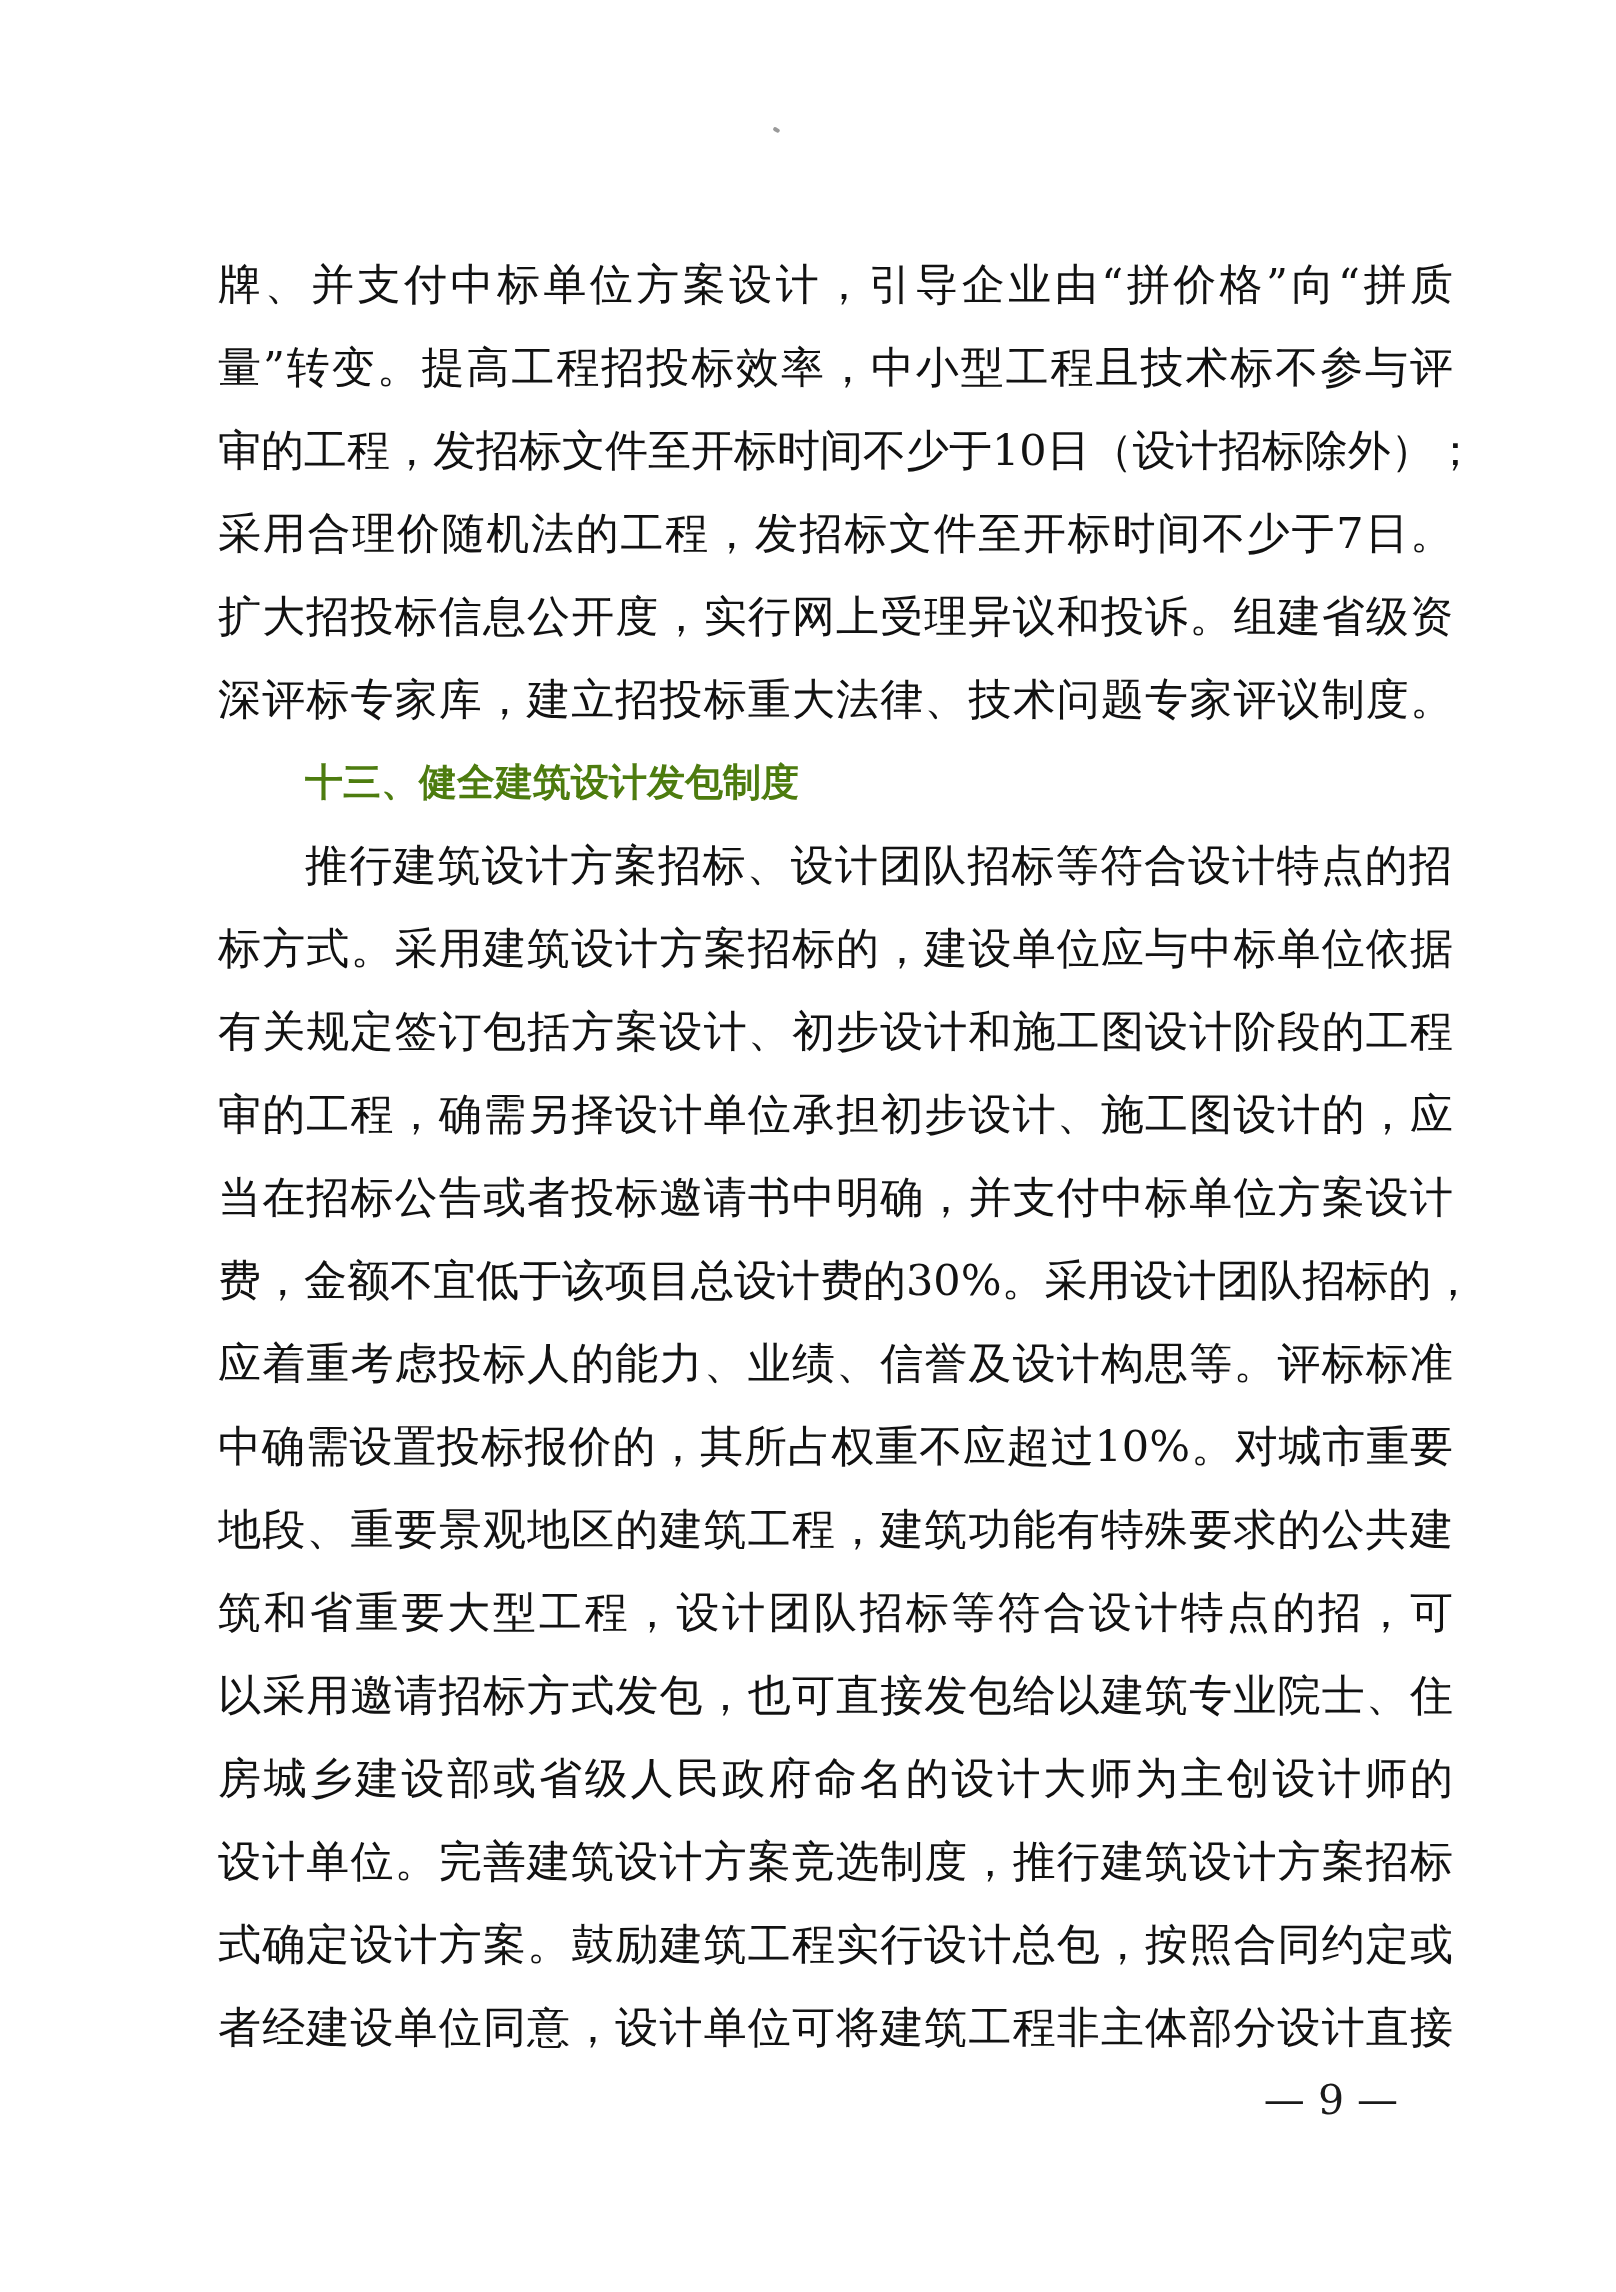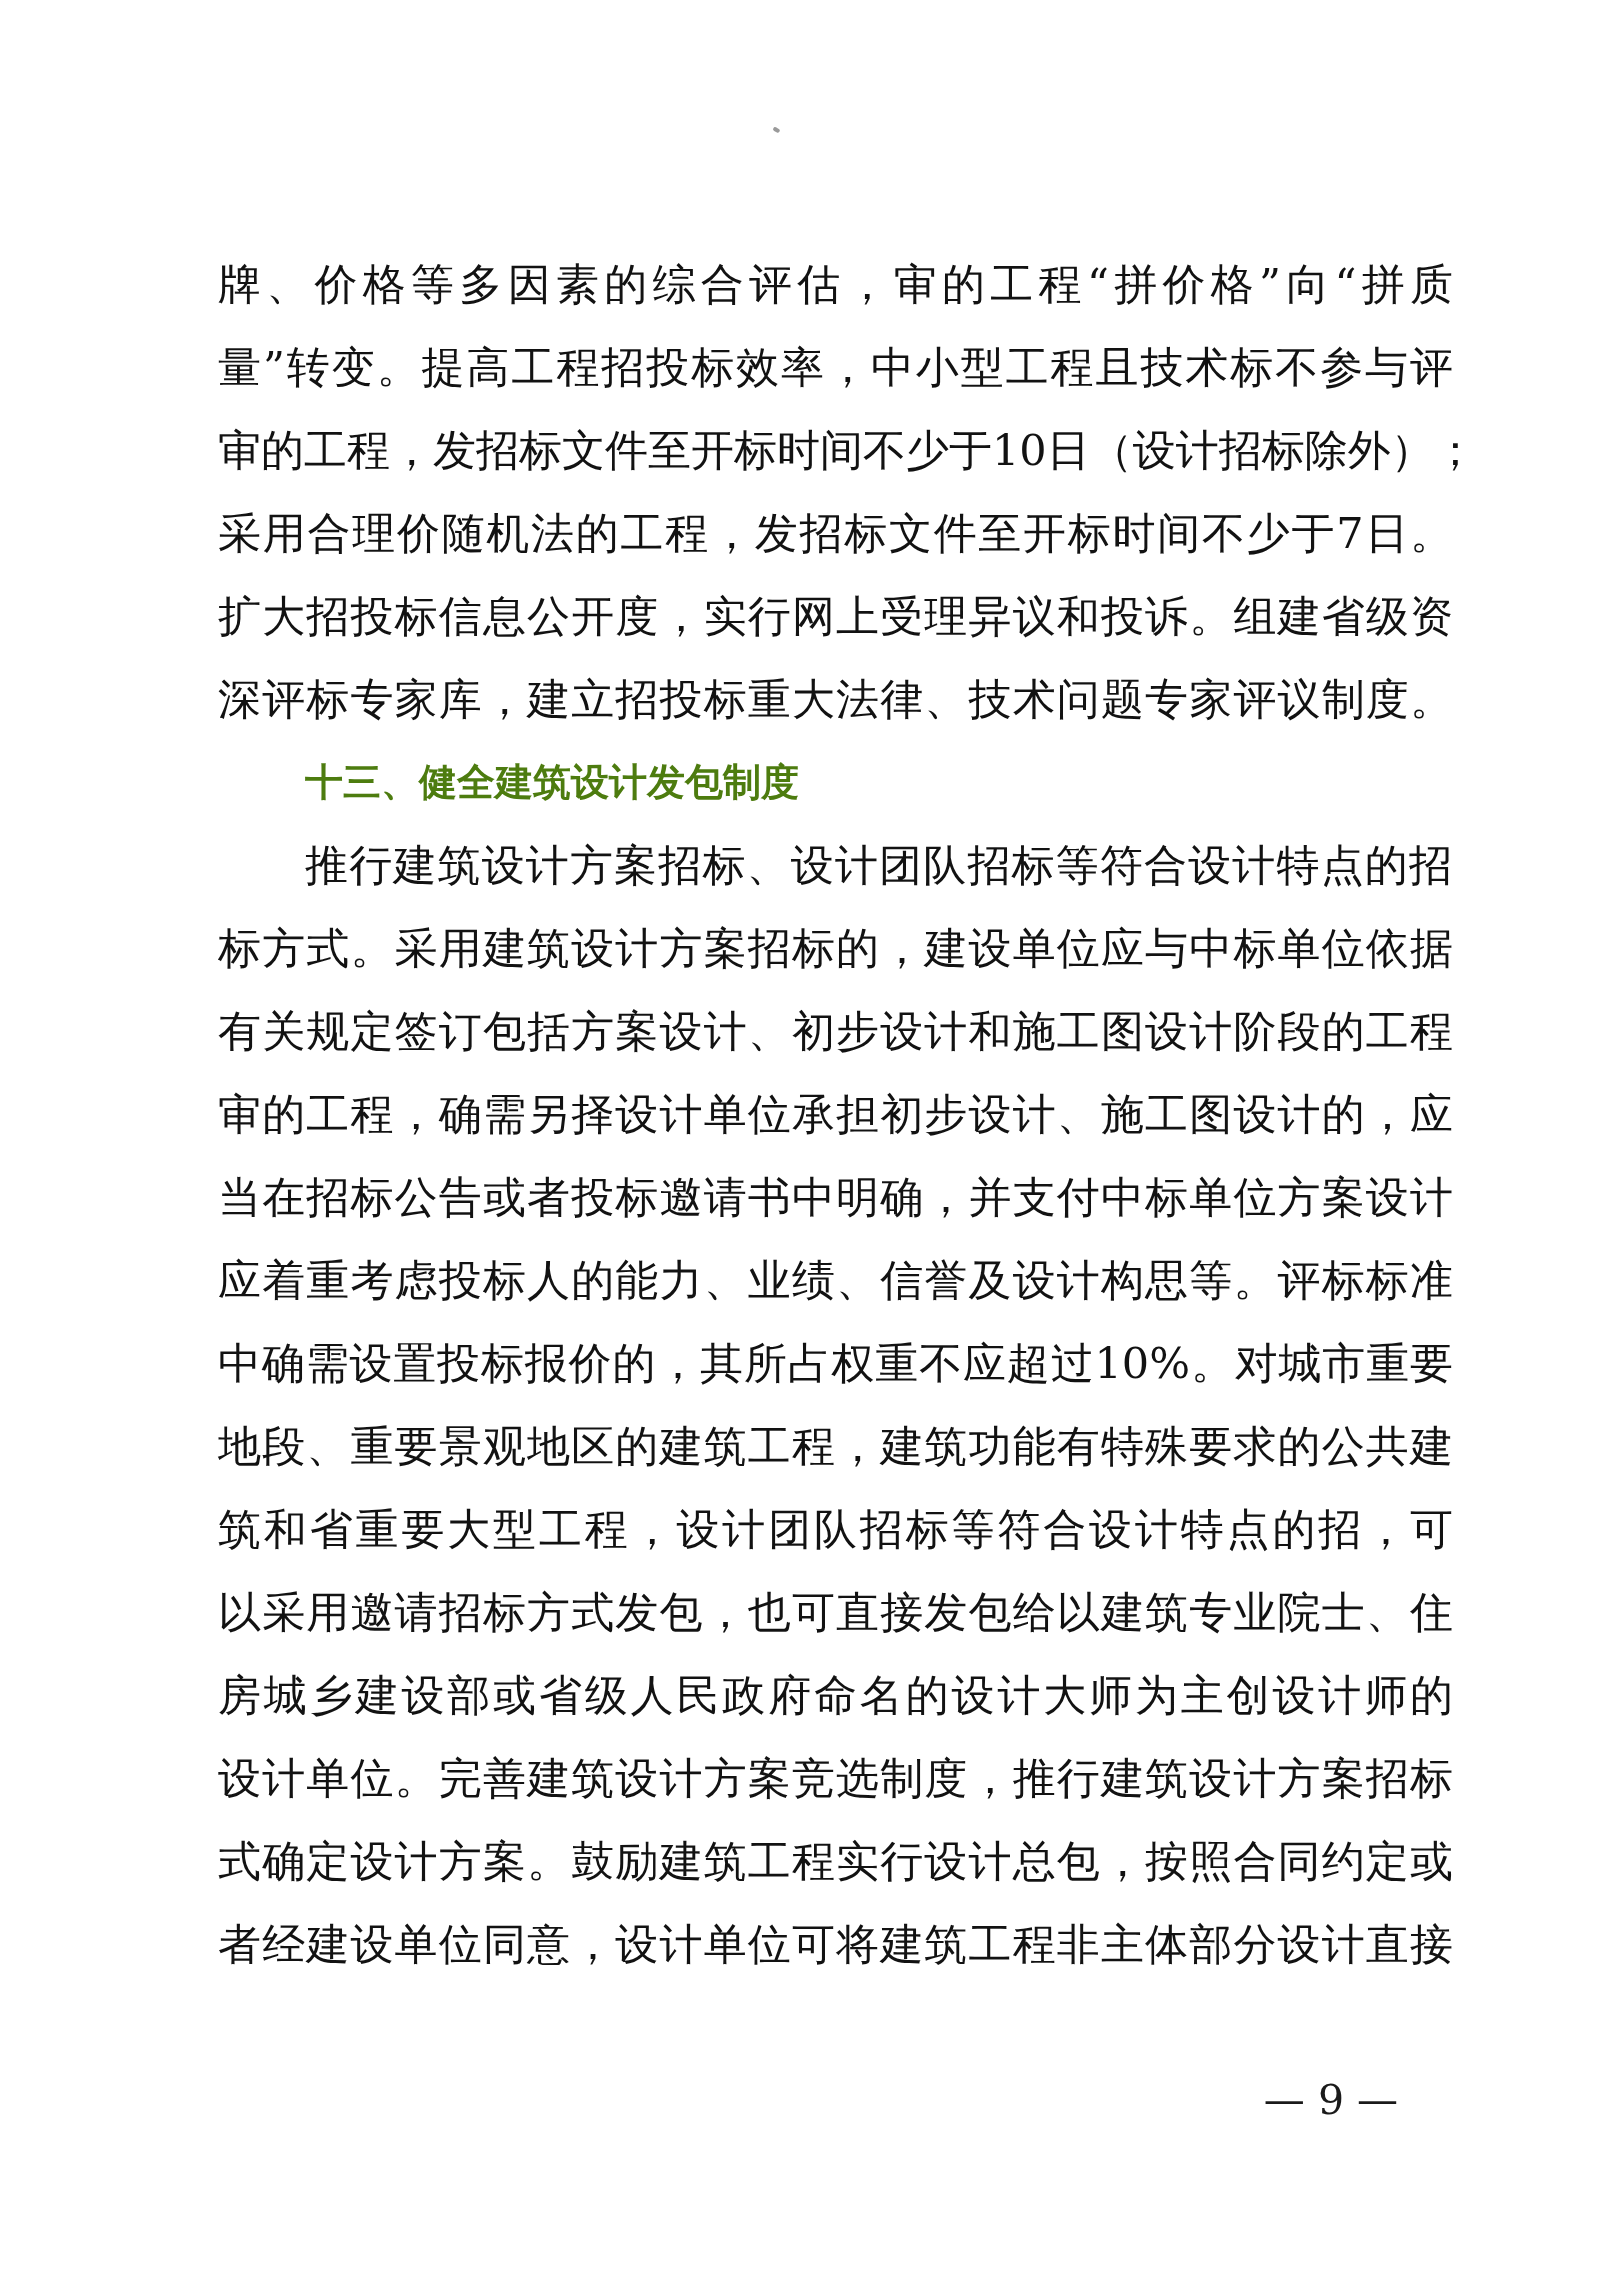--- a/index.html
+++ b/index.html
@@ -66,34 +66,35 @@
     transform: rotate(28deg);
   }
 </style>
 </head>
 <body>
 
 <div class="page">
   <div class="speck"></div>
 
   <div class="text-block">
-    <div class="tline">牌、价格等多因素的综合评估，审的工程“拼价格”向“拼质</div>
+    <div class="tline">牌、并支付中标单位方案设计，引导企业由“拼价格”向“拼质</div>
     <div class="tline">量”转变。提高工程招投标效率，中小型工程且技术标不参与评</div>
     <div class="tline">审的工程，发招标文件至开标时间不少于10日（设计招标除外）；</div>
     <div class="tline">采用合理价随机法的工程，发招标文件至开标时间不少于7日。</div>
     <div class="tline">扩大招投标信息公开度，实行网上受理异议和投诉。组建省级资</div>
     <div class="tline">深评标专家库，建立招投标重大法律、技术问题专家评议制度。</div>
 
     <div class="heading">十三、健全建筑设计发包制度</div>
 
     <div class="tline indent2">推行建筑设计方案招标、设计团队招标等符合设计特点的招</div>
     <div class="tline">标方式。采用建筑设计方案招标的，建设单位应与中标单位依据</div>
     <div class="tline">有关规定签订包括方案设计、初步设计和施工图设计阶段的工程</div>
     <div class="tline">审的工程，确需另择设计单位承担初步设计、施工图设计的，应</div>
     <div class="tline">当在招标公告或者投标邀请书中明确，并支付中标单位方案设计</div>
+    <div class="tline">费，金额不宜低于该项目总设计费的30%。采用设计团队招标的，</div>
     <div class="tline">应着重考虑投标人的能力、业绩、信誉及设计构思等。评标标准</div>
     <div class="tline">中确需设置投标报价的，其所占权重不应超过10%。对城市重要</div>
     <div class="tline">地段、重要景观地区的建筑工程，建筑功能有特殊要求的公共建</div>
     <div class="tline">筑和省重要大型工程，设计团队招标等符合设计特点的招，可</div>
     <div class="tline">以采用邀请招标方式发包，也可直接发包给以建筑专业院士、住</div>
     <div class="tline">房城乡建设部或省级人民政府命名的设计大师为主创设计师的</div>
     <div class="tline">设计单位。完善建筑设计方案竞选制度，推行建筑设计方案招标</div>
     <div class="tline">式确定设计方案。鼓励建筑工程实行设计总包，按照合同约定或</div>
     <div class="tline">者经建设单位同意，设计单位可将建筑工程非主体部分设计直接</div>
   </div>

